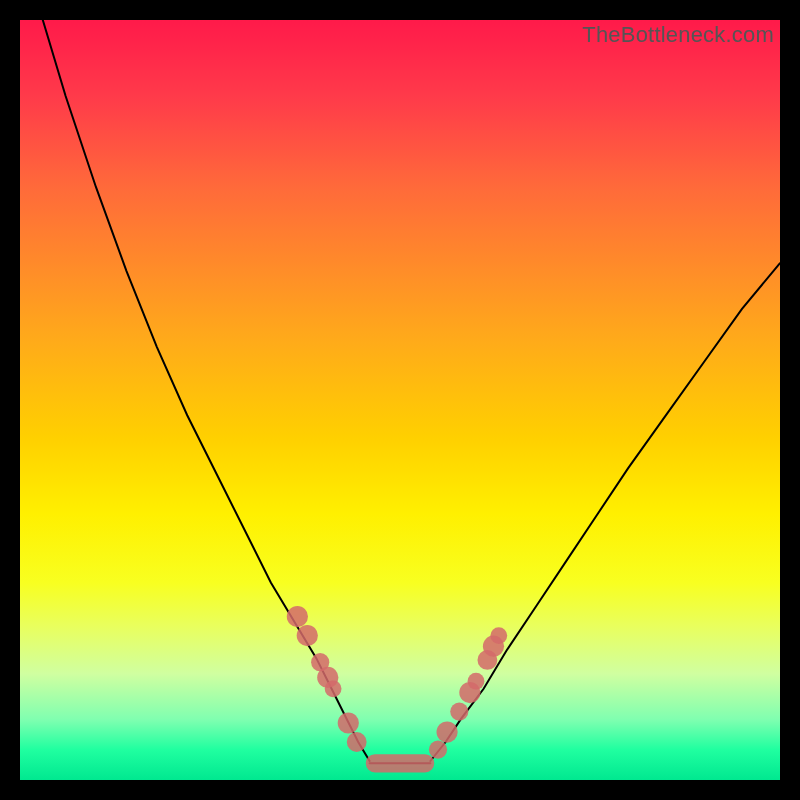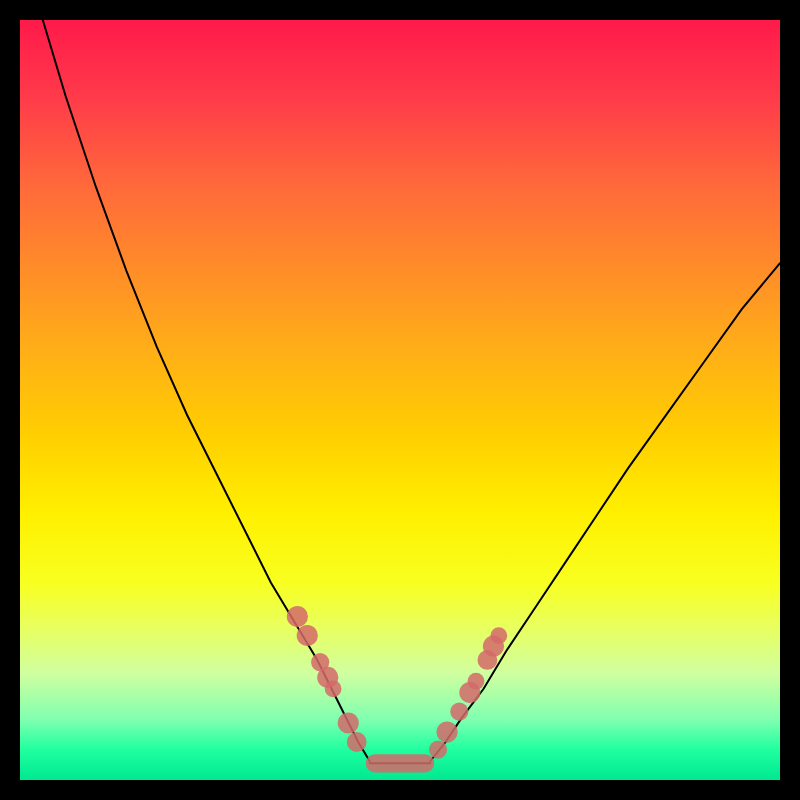--- a/index.html
+++ b/index.html
@@ -69,20 +69,21 @@
     fill: #d46a6a;
     fill-opacity: 0.85;
   }
 </style>
 </head>
 <body>
 
 <div class="frame">
   <div class="plot">
 
+    <div class="watermark">TheBottleneck.com</div>
 
     <svg class="curve" viewBox="0 0 760 760" preserveAspectRatio="none">
       <path id="path-left" fill="none" stroke="#000" stroke-width="2" stroke-linecap="round" d="M22.8 0.0 L45.6 76.0 L76.0 167.2 L106.4 250.8 L136.8 326.8 L167.2 395.2 L197.6 456.0 L228.0 516.8 L250.8 562.4 L273.6 600.4 L296.4 638.4 L311.6 668.8 L326.8 699.2 L338.2 722.0 L349.6 741.0"></path>
       <path id="path-right" fill="none" stroke="#000" stroke-width="2" stroke-linecap="round" d="M410.4 741.0 L425.6 722.0 L440.8 699.2 L463.6 668.8 L486.4 630.8 L516.8 585.2 L547.2 539.6 L577.6 494.0 L608.0 448.4 L646.0 395.2 L684.0 342.0 L722.0 288.8 L760.0 243.2"></path>
       <path id="path-flat" fill="none" stroke="#000" stroke-width="2" stroke-linecap="round" d="M349.6 743.3 L410.4 743.3"></path>
       <g id="dots-left">
           <circle class="dot" cx="277.4" cy="596.6" r="10.6"></circle>
           <circle class="dot" cx="287.3" cy="615.6" r="10.6"></circle>
           <circle class="dot" cx="300.2" cy="642.2" r="9.1"></circle>
           <circle class="dot" cx="307.8" cy="657.4" r="10.6"></circle>

